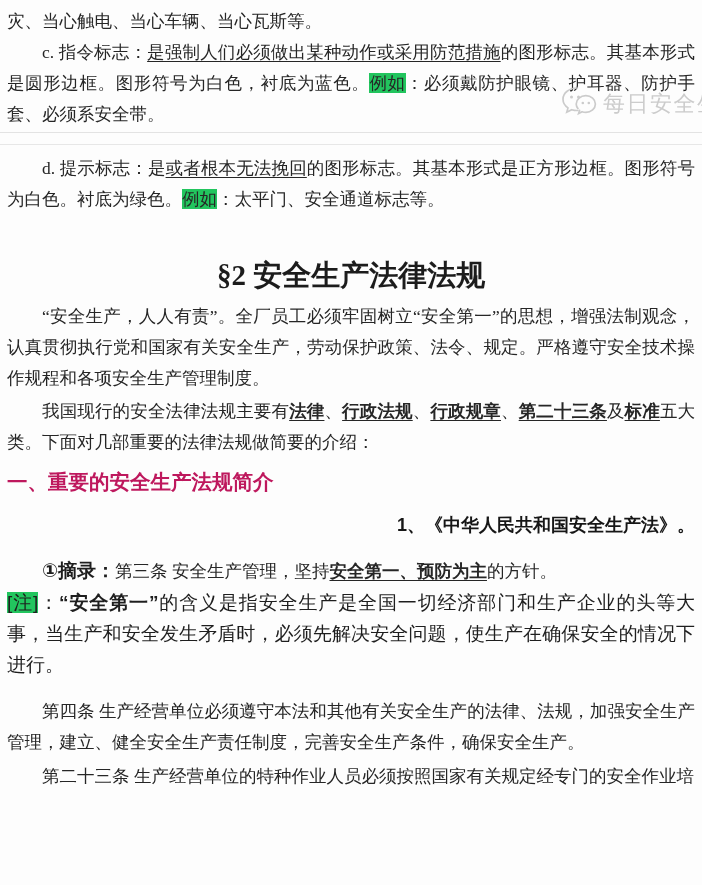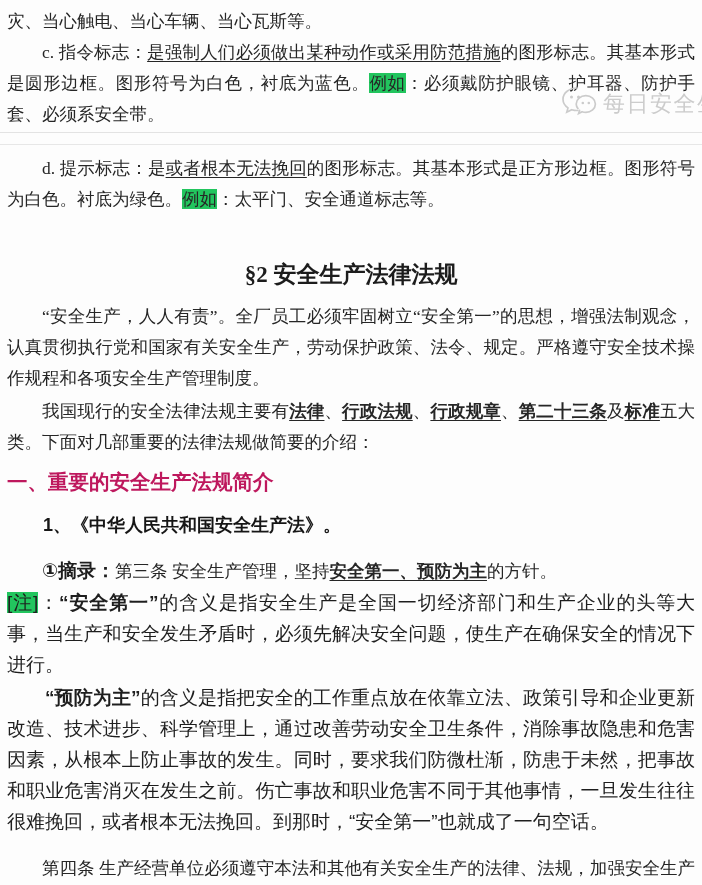--- a/index.html
+++ b/index.html
@@ -21,32 +21,32 @@
     font-family: "Liberation Sans", "DejaVu Sans", sans-serif;
     font-size: 19px; line-height: 31px; color: #1e1e1e;
   }
   .indent { text-indent: 2em; }
   .b { font-weight: bold; }
   .u { text-decoration: underline; text-underline-offset: 3px; }
   .bu { font-weight: bold; text-decoration: underline; text-underline-offset: 3px; }
   .hl { background: #22c55e; }
   .doc-title {
     font-family: "Liberation Serif", "DejaVu Serif", serif;
-    font-size: 23px; font-weight: bold; text-align: center;
+    font-size: 29px; font-weight: bold; text-align: center;
     line-height: 36px; margin: 42px 0 8px 0; color: #1c1c1c;
   }
   .h-section {
     font-family: "Liberation Sans", "DejaVu Sans", sans-serif;
     font-size: 20.5px; font-weight: bold; line-height: 28px;
     margin-top: 10px; color: #be185d; text-align: left;
   }
   .h-law {
     font-family: "Liberation Sans", "DejaVu Sans", sans-serif;
     font-size: 18px; font-weight: bold; line-height: 24px;
-    margin-top: 8px; text-indent: 2em; color: #161616; text-align: left;
+    margin-top: 8px; text-indent: 2em; color: #161616; text-align: right;
   }
   .divider {
     border-top: 1px solid #e3e3e3;
     border-bottom: 1px solid #e7e7e7;
     height: 13px;
     margin: 2px -7px 8px -7px;
   }
   .mt2 { margin-top: 2px; }
   .mt3 { margin-top: 3px; }
   .mt5 { margin-top: 16px; }
@@ -82,21 +82,20 @@
   <p class="serif indent mt2"><span>我国现行的安全法律法规主要有</span><span class="bu">法律</span><span>、</span><span class="bu">行政法规</span><span>、</span><span class="bu">行政规章</span><span>、</span><span class="bu">第二十三条</span><span>及</span><span class="bu">标准</span><span>五大类。下面对几部重要的法律法规做简要的介绍：</span></p>
 
   <h2 class="h-section">一、重要的安全生产法规简介</h2>
 
   <h3 class="h-law">1、《中华人民共和国安全生产法》。</h3>
 
   <p class="serif indent mt6"><span class="b sans">①摘录：</span><span>第三条 安全生产管理，坚持</span><span class="bu">安全第一、预防为主</span><span>的方针。</span></p>
 
   <p class="sans"><span class="hl">[注]</span><span>：</span><span class="b">“安全第一”</span><span>的含义是指安全生产是全国一切经济部门和生产企业的头等大事，当生产和安全发生矛盾时，必须先解决安全问题，使生产在确保安全的情况下进行。</span></p>
 
-  <p class="sans indent mt2"><span class="b">“预防为主”</span><span>的含义是指把安全的工作重点放在依靠立法、政策引导和企业更新改造、技术进步、科学管理上，通过改善劳动安全卫生条件，消除事故隐患和危害因素，从根本上防止事故的发生。同时，要求我们防微杜渐，防患于未然，把事故和职业危害消灭在发生之前。伤亡事故和职业危害不同于其他事情，一旦发生往往很难挽回，或者根本无法挽回。到那时，“安全第一”也就成了一句空话。</span></p>
 
   <p class="serif indent mt5"><span>第四条 生产经营单位必须遵守本法和其他有关安全生产的法律、法规，加强安全生产管理，建立、健全安全生产责任制度，完善安全生产条件，确保安全生产。</span></p>
 
   <p class="serif indent mt3"><span>第二十三条 生产经营单位的特种作业人员必须按照国家有关规定经专门的安全作业培</span></p>
 
 </div>
 
 <div class="watermark">
   <span>
     <svg width="42" height="36" viewBox="0 0 42 36">

